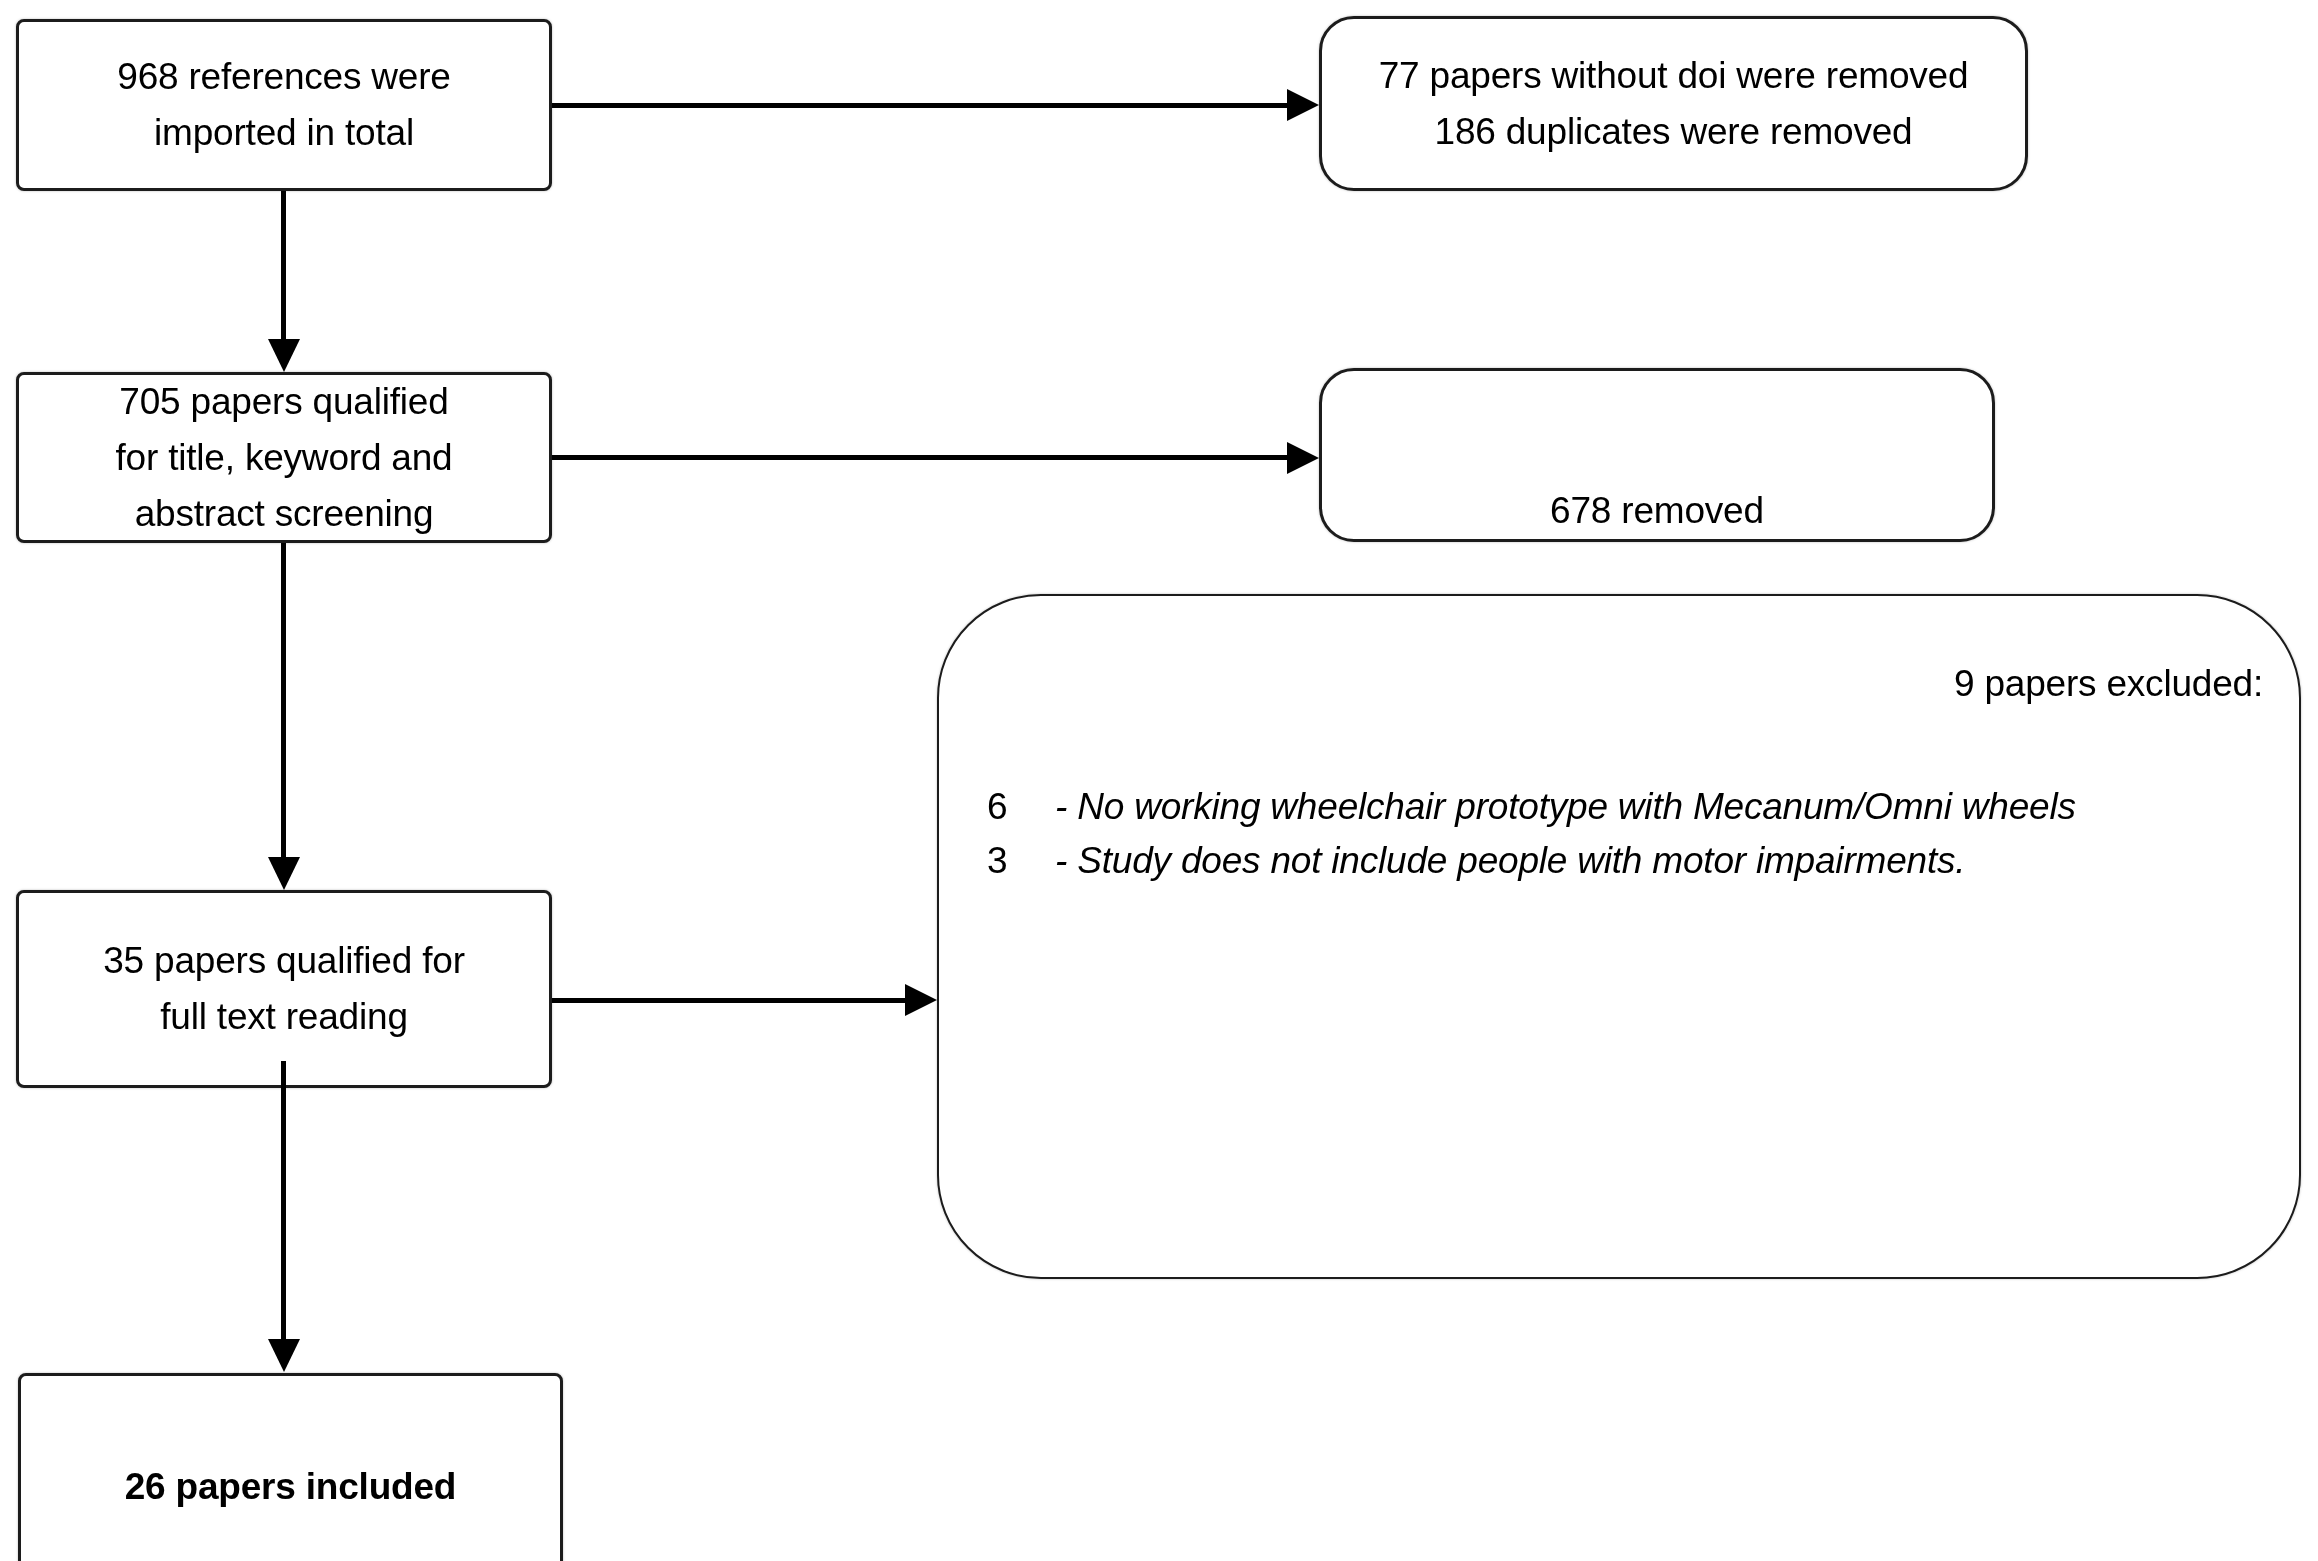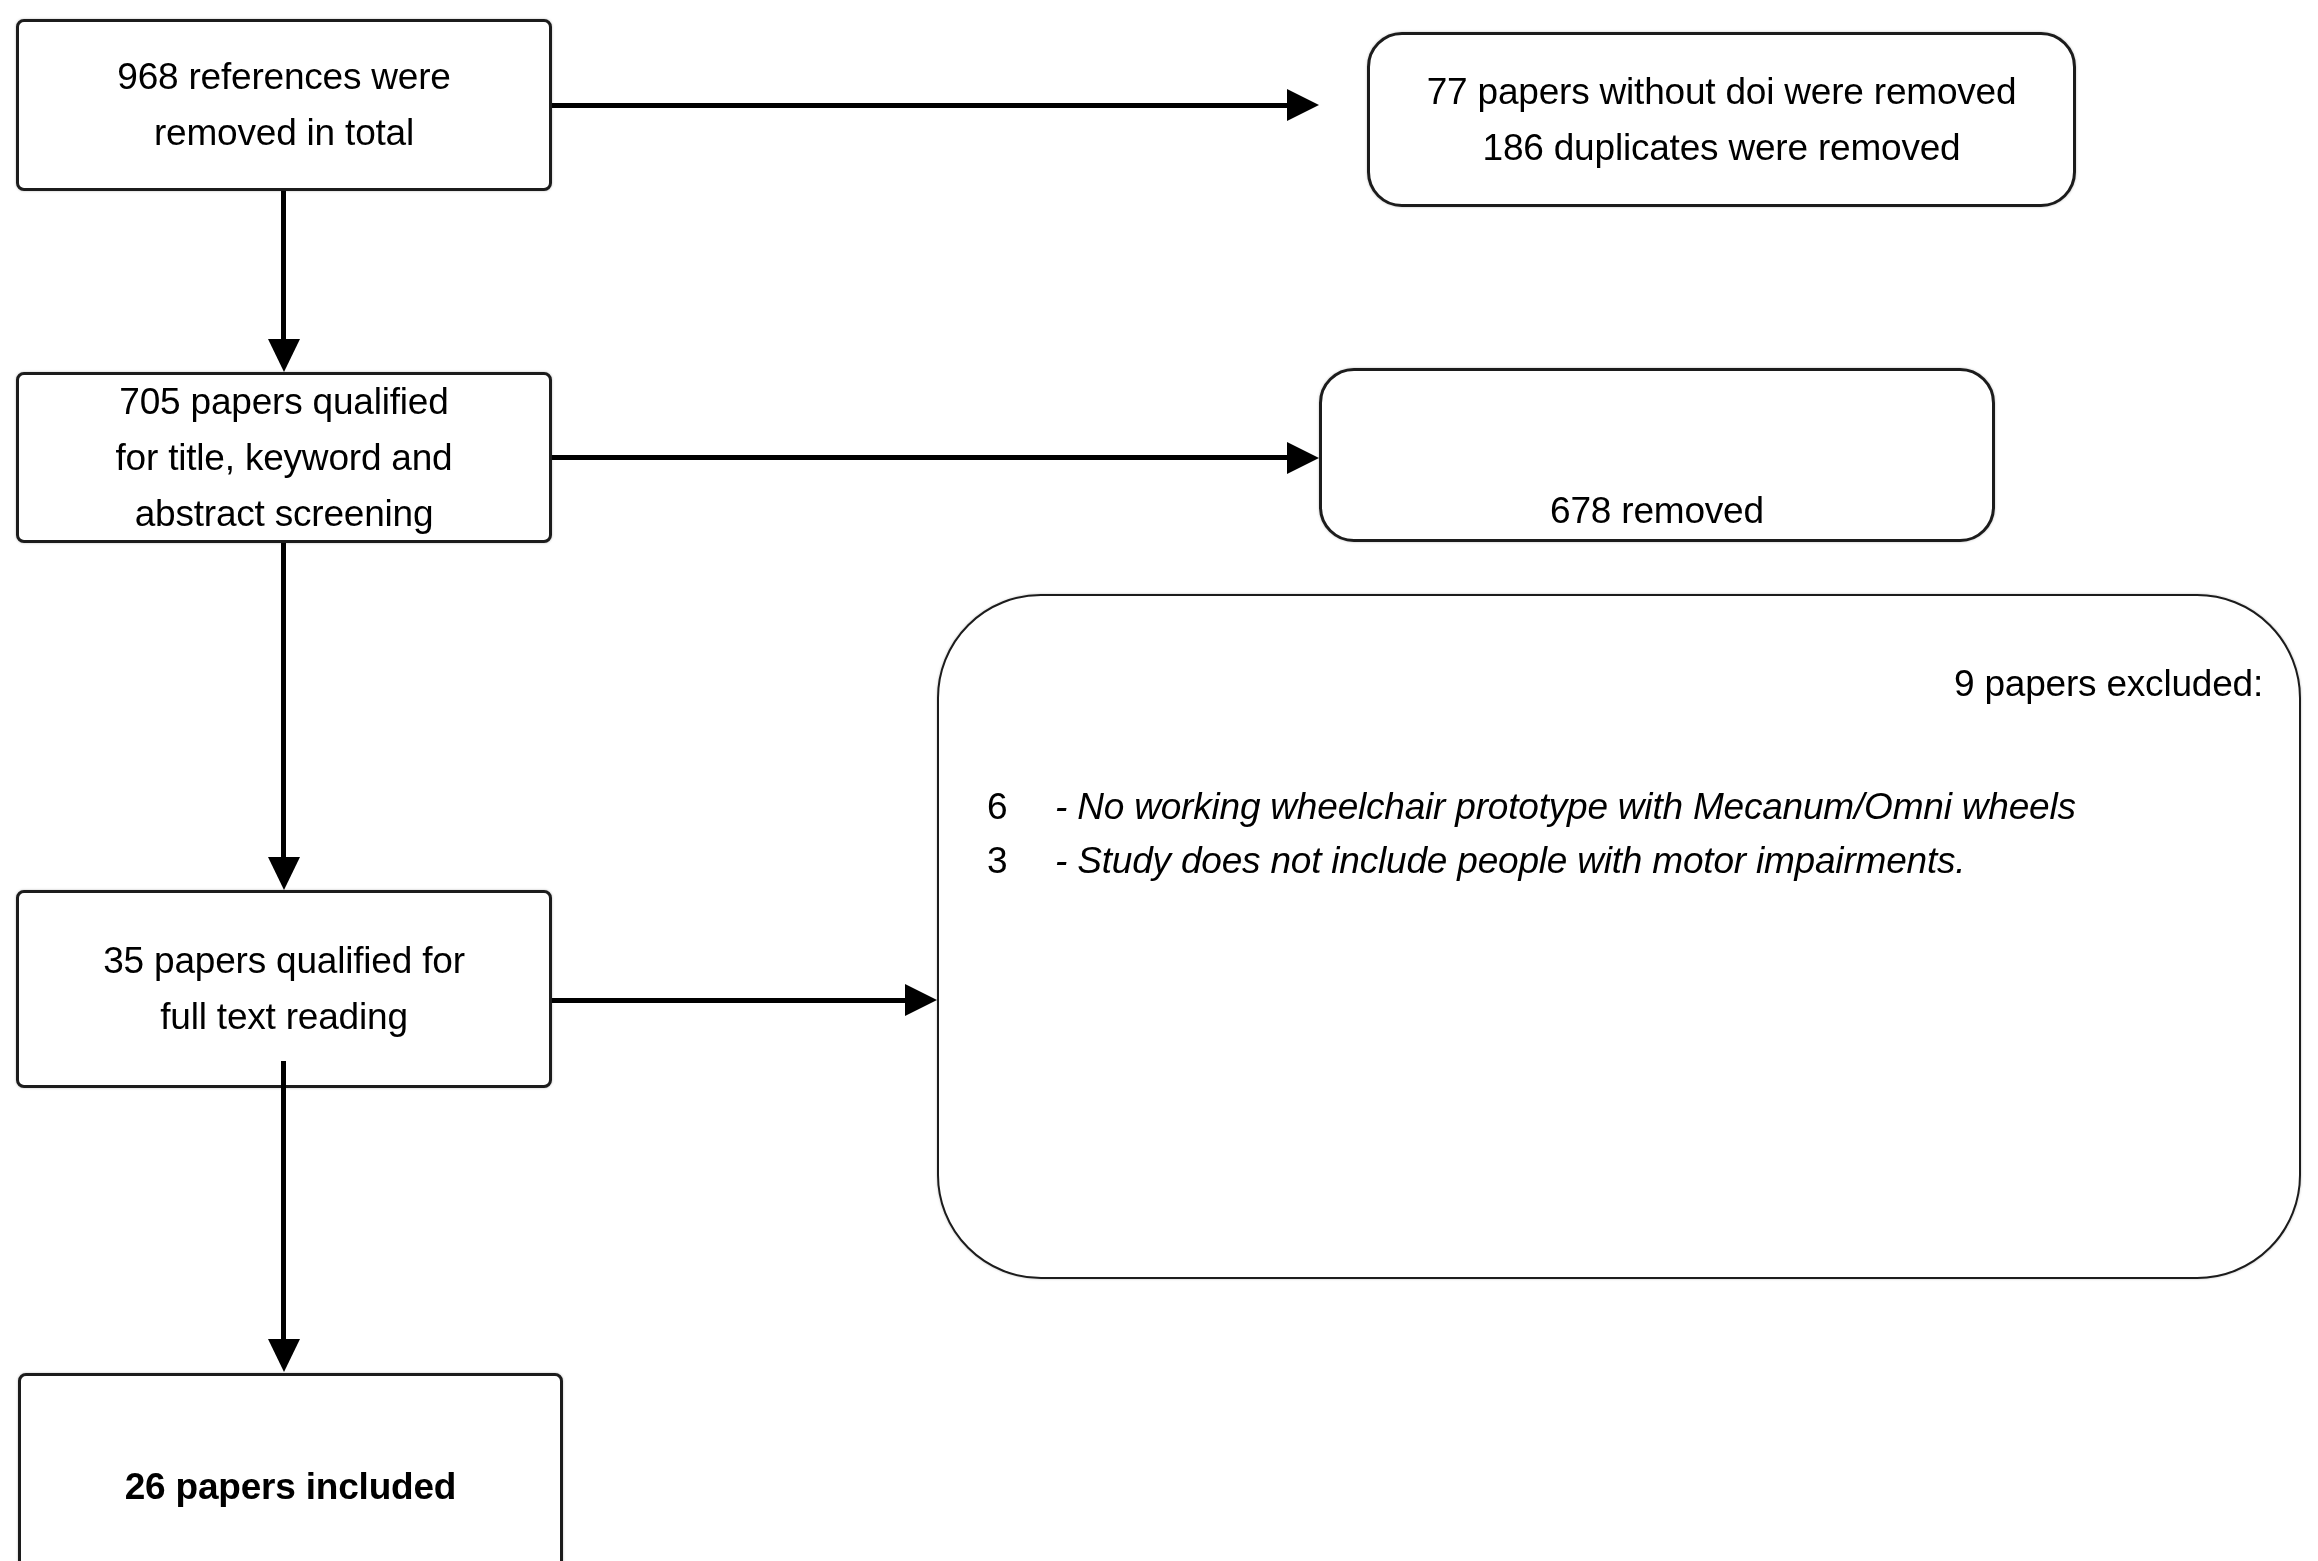--- a/index.html
+++ b/index.html
@@ -28,21 +28,21 @@
     align-items: center;
     text-align: center;
     font-size: 37px;
     line-height: 56px;
     letter-spacing: -0.2px;
     box-shadow: 0 0 2.4px rgba(0,0,0,0.28);
   }
   .box .line { display: block; }
 
   #box-imported   { left: 16px;   top: 19px;   width: 536px;  height: 172px; }
-  #box-doi        { left: 1319px; top: 32px;   width: 709px;  height: 175px; border-radius: 35px; margin-left: 48px; }
+  #box-doi        { left: 1319px; top: 16px;   width: 709px;  height: 175px; border-radius: 35px; }
   #box-screening  { left: 16px;   top: 372px;  width: 536px;  height: 171px; }
   #box-removed678 { left: 1319px; top: 368px;  width: 676px;  height: 174px; border-radius: 35px; justify-content: flex-end; }
   #box-fulltext   { left: 16px;   top: 890px; width: 536px;  height: 198px; }
   #box-included   { left: 18px;   top: 1373px; width: 545px;  height: 228px; font-weight: bold; }
 
   #box-excluded {
     left: 937px; top: 594px; width: 1364px; height: 685px;
     border-radius: 104px;
     border-width: 2.4px;
     display: block;
@@ -98,21 +98,21 @@
   #h3-line { left: 552px; top: 998px; width: 353px; }
   #h3-head { left: 905px; top: 984px; }
 </style>
 </head>
 <body>
 
 <div id="canvas">
 
   <div class="box" id="box-imported">
     <span class="line">968 references were</span>
-    <span class="line">removed in total</span>
+    <span class="line">imported in total</span>
   </div>
 
   <div class="box" id="box-doi">
     <span class="line">77 papers without doi were removed</span>
     <span class="line">186 duplicates were removed</span>
   </div>
 
   <div class="box" id="box-screening">
     <span class="line">705 papers qualified</span>
     <span class="line">for title, keyword and</span>

